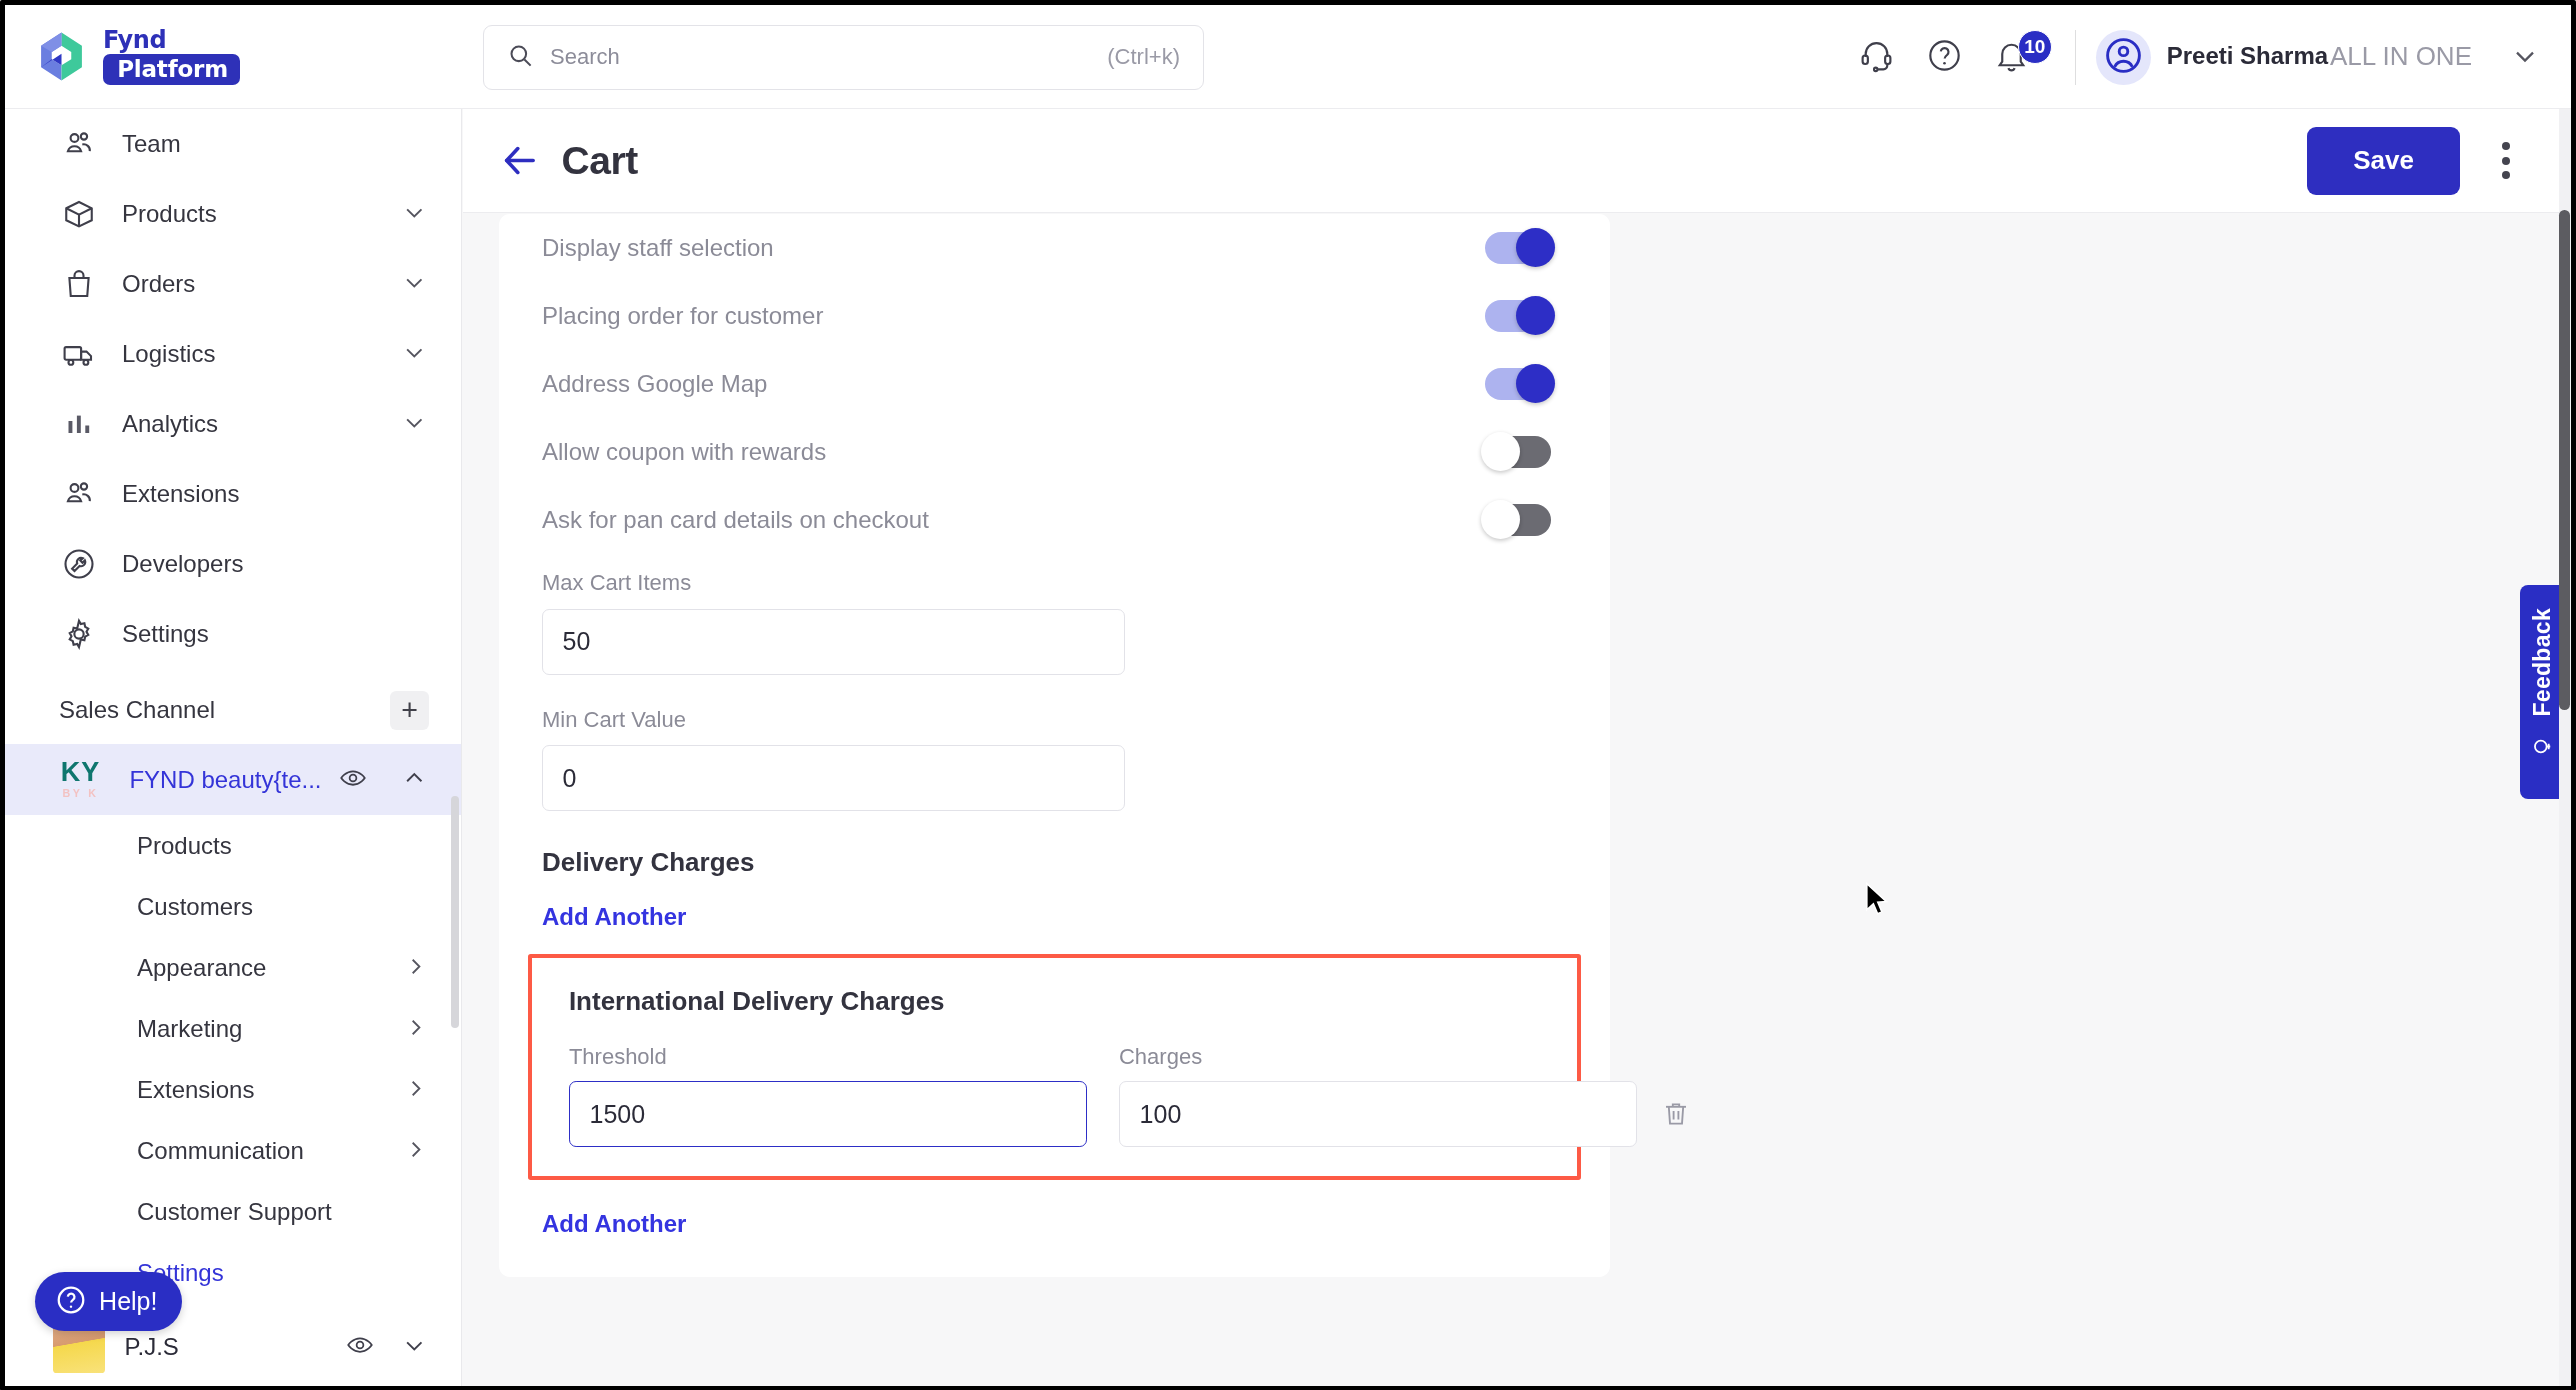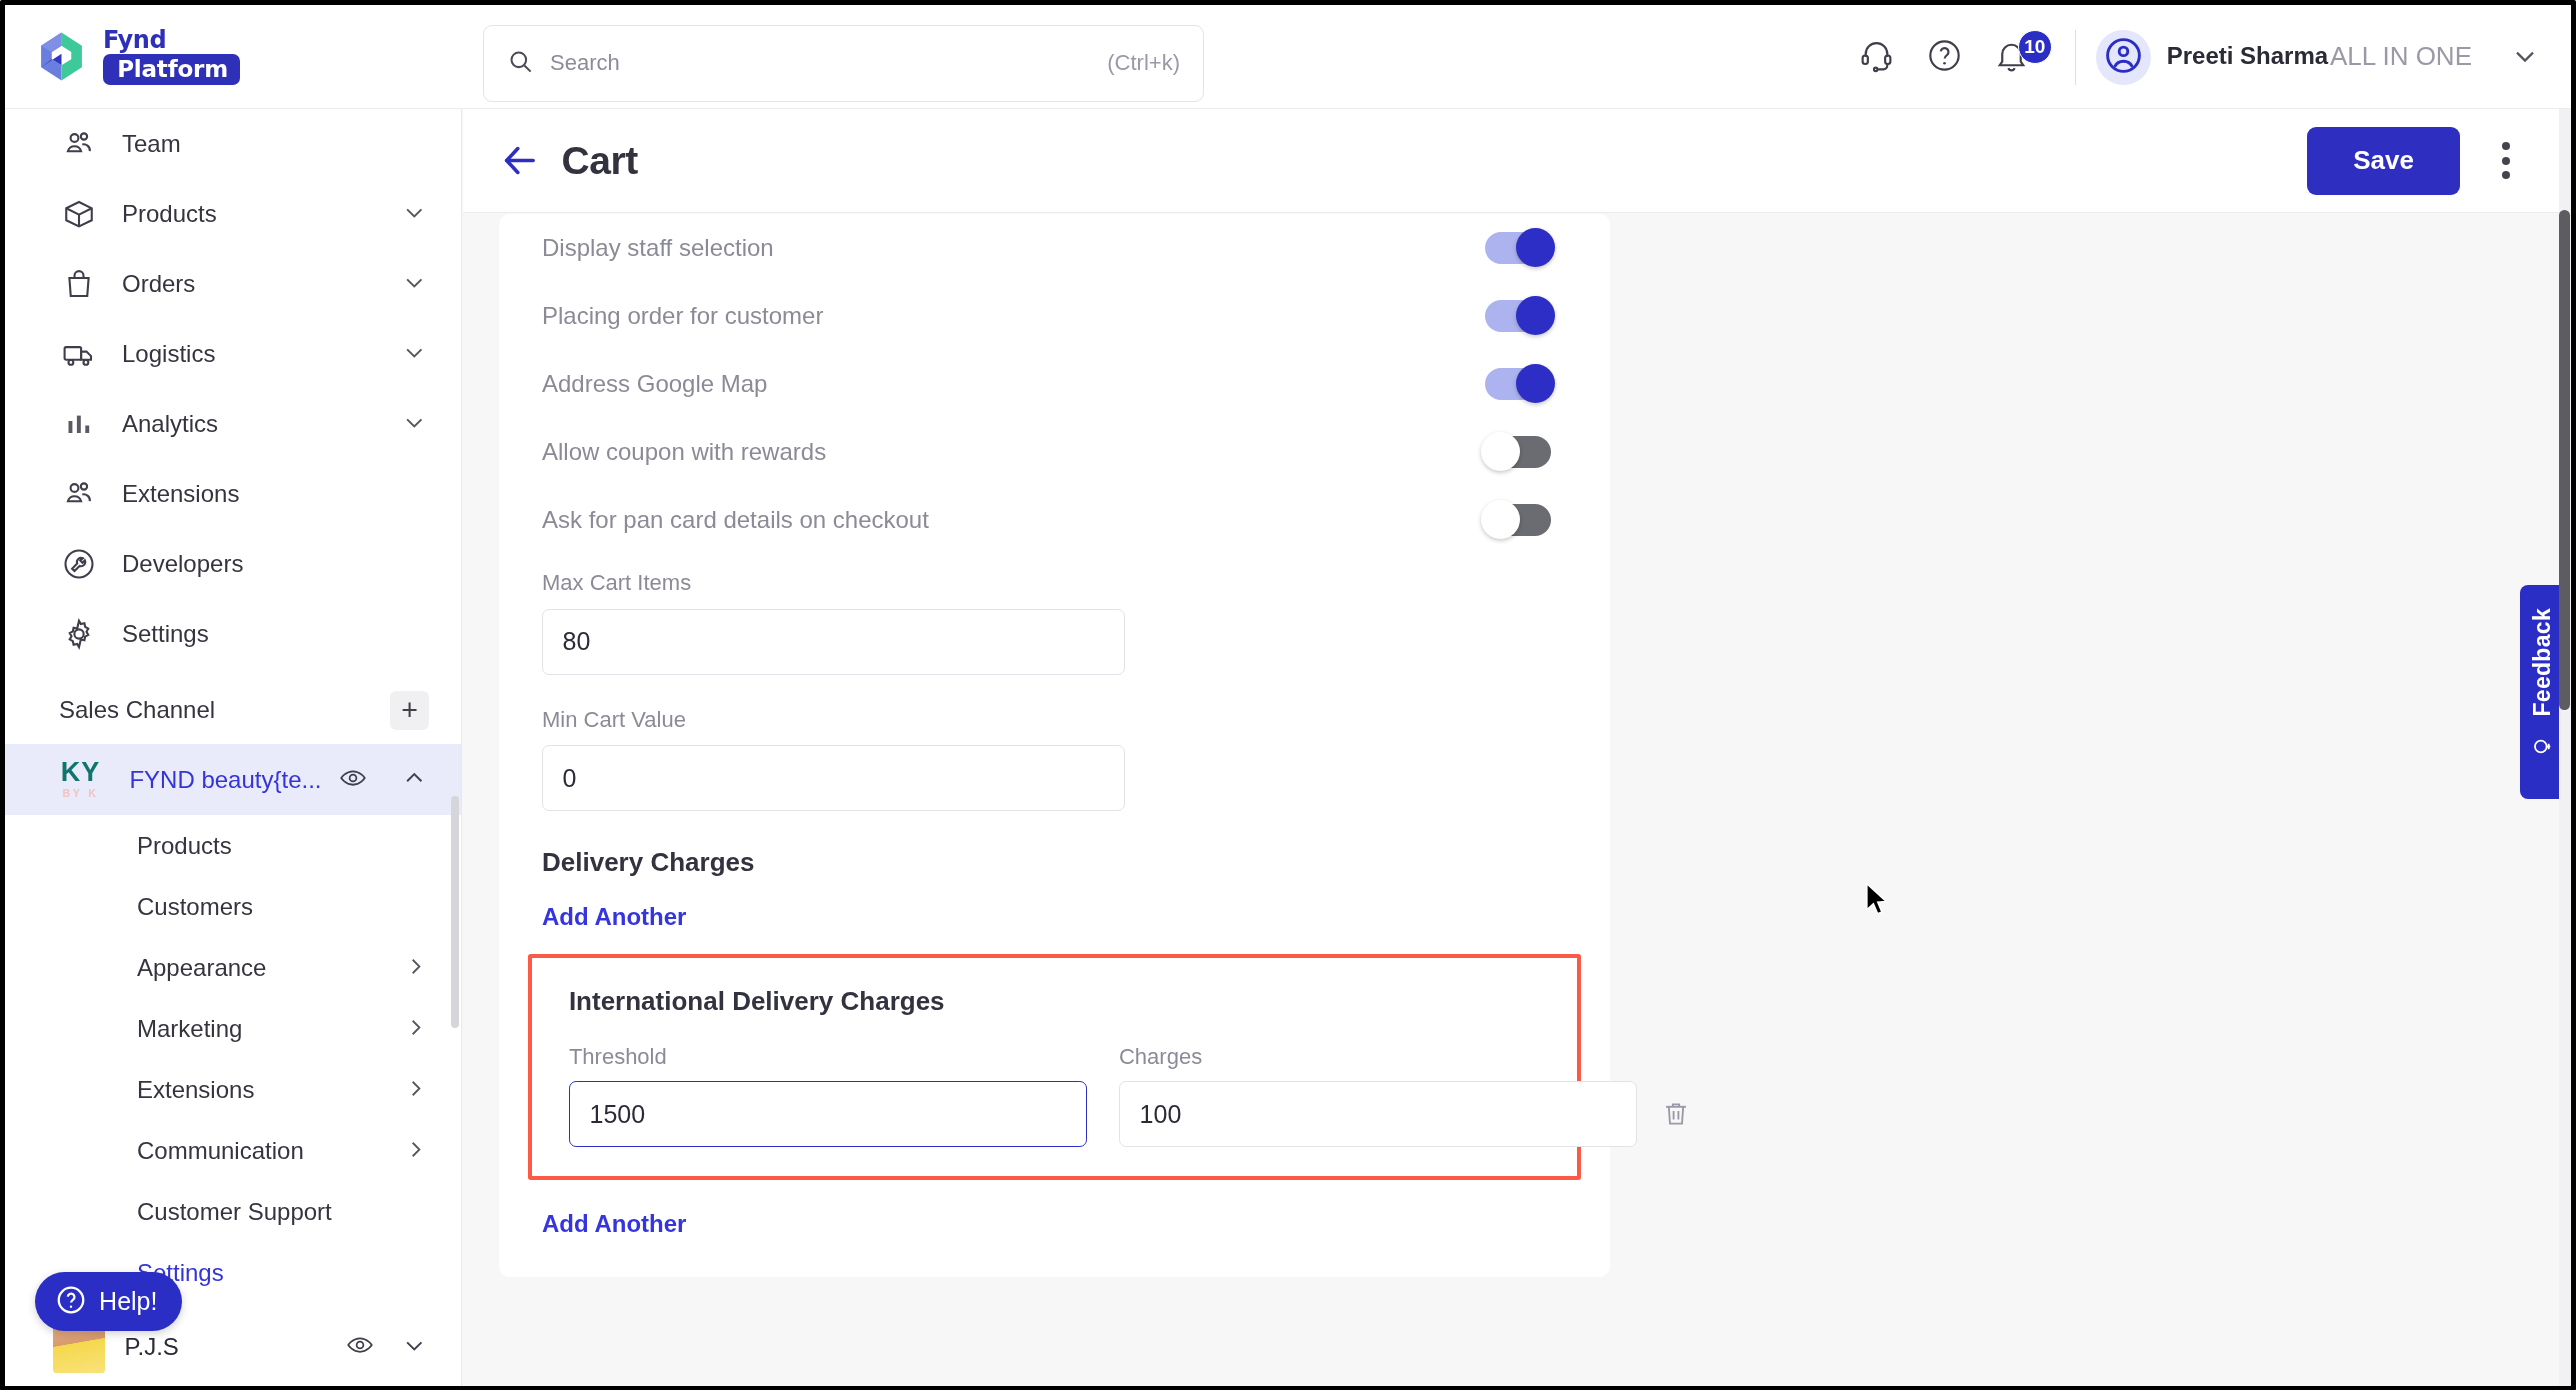--- a/index.html
+++ b/index.html
@@ -28,21 +28,21 @@
     font-size: 24px; font-weight: 700; color: #2e31b8;
     letter-spacing: -0.4px; line-height: 1; font-family: "DejaVu Sans", sans-serif;
   }
   .brand-platform {
     background: #2e31b8; color: #fff; font-size: 23px; font-weight: 700;
     padding: 3.6px 12.5px 4.5px 14.3px; border-radius: 7.1px; line-height: 1;
     letter-spacing: -0.2px; font-family: "DejaVu Sans", sans-serif;
   }
 
   .searchbox {
-    position: absolute; left: 478px; top: 19.6px; width: 721px; height: 77px;
+    position: absolute; left: 478px; top: 19.6px; width: 721px; height: 65px;
     border: 0.9px solid #e3e3e8; border-radius: 9px; background: #fff;
     display: flex; align-items: center; padding: 16px 23px; gap: 16px;
   }
   .searchbox .ph { font-size: 22px; color: #8c8c99; flex: 1; }
   .searchbox .kbd { font-size: 22px; color: #9a9aa6; }
 
   .top-right {
     position: absolute; right: 30px; top: 0; height: 104px;
     display: flex; align-items: center; gap: 0;
   }
@@ -580,21 +580,21 @@
       </div>
       <div class="toggle-row">
         <span class="lbl">Ask for pan card details on checkout</span>
         <span class="switch off">
             <span class="knob"></span>
           </span>
       </div>
 
       <div class="field-block">
         <div class="field-label">Max Cart Items</div>
-        <div class="field-input">80</div>
+        <div class="field-input">50</div>
       </div>
 
       <div class="field-block" style="padding-top:32px">
         <div class="field-label">Min Cart Value</div>
         <div class="field-input">0</div>
       </div>
 
       <div class="section-title">Delivery Charges</div>
       <div class="link-btn">Add Another</div>
 

